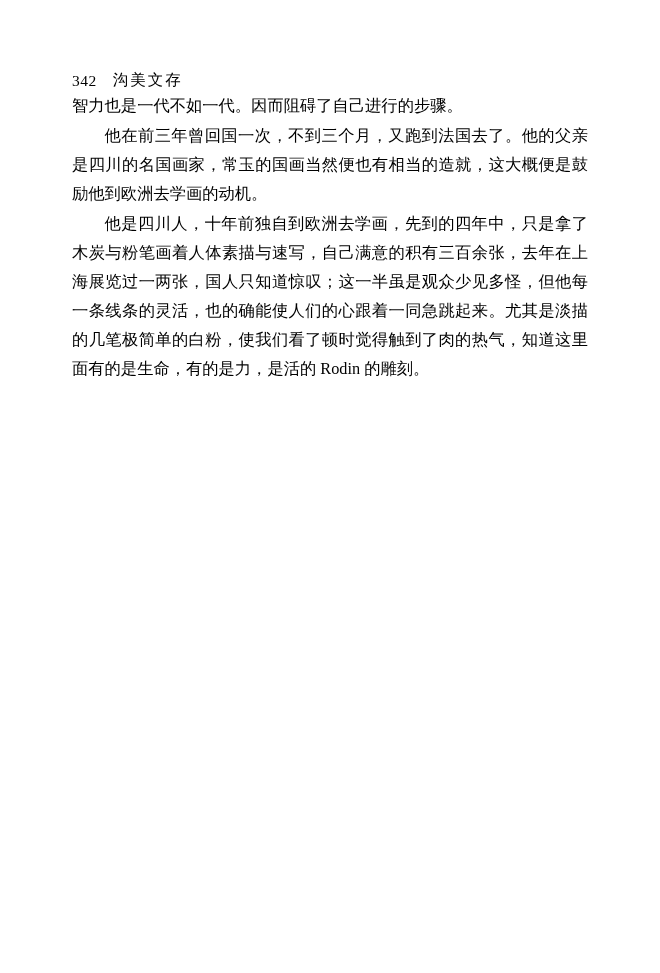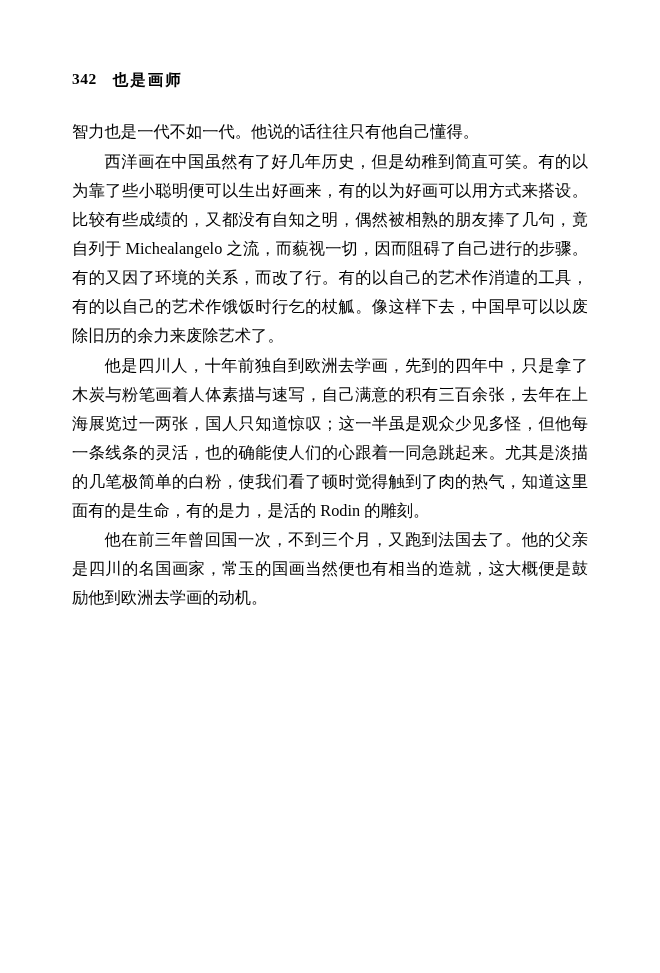--- a/index.html
+++ b/index.html
@@ -16,25 +16,23 @@
   }
   .page {
     position: relative;
     width: 660px;
     height: 973px;
     box-sizing: border-box;
     padding: 70px 72px 40px 72px;
   }
   .header {
     display: flex;
-    align-items: flex-start;
+    align-items: center;
     font-size: 15.5px;
-    margin-bottom: 26px;
     letter-spacing: 0.5px;
-    font-weight: bold;
   }
   .header .folio {
     font-family: "Liberation Serif", serif;
     margin-right: 16px;
   }
   .header .runhead {
     font-family: "DejaVu Serif", "Liberation Serif", serif;
     letter-spacing: 2px;
   }
   .body-text {
@@ -54,23 +52,22 @@
     text-indent: 2.4em;
   }
 </style>
 </head>
 <body>
 
 <div class="page">
 
   <div class="header">
     <span class="folio">342</span>
-    <span class="runhead">也是画师</span>
+    <span class="runhead">沟美文存</span>
   </div>
 
   <div class="body-text">
-    <p class="no-indent">智力也是一代不如一代。他说的话往往只有他自己懂得。</p>
-    <p>西洋画在中国虽然有了好几年历史，但是幼稚到简直可笑。有的以为靠了些小聪明便可以生出好画来，有的以为好画可以用方式来搭设。比较有些成绩的，又都没有自知之明，偶然被相熟的朋友捧了几句，竟自列于 Michealangelo 之流，而藐视一切，因而阻碍了自己进行的步骤。有的又因了环境的关系，而改了行。有的以自己的艺术作消遣的工具，有的以自己的艺术作饿饭时行乞的杖觚。像这样下去，中国早可以以废除旧历的余力来废除艺术了。</p>
+    <p class="no-indent">智力也是一代不如一代。因而阻碍了自己进行的步骤。</p>
+    <p>他在前三年曾回国一次，不到三个月，又跑到法国去了。他的父亲是四川的名国画家，常玉的国画当然便也有相当的造就，这大概便是鼓励他到欧洲去学画的动机。</p>
     <p>他是四川人，十年前独自到欧洲去学画，先到的四年中，只是拿了木炭与粉笔画着人体素描与速写，自己满意的积有三百余张，去年在上海展览过一两张，国人只知道惊叹；这一半虽是观众少见多怪，但他每一条线条的灵活，也的确能使人们的心跟着一同急跳起来。尤其是淡描的几笔极简单的白粉，使我们看了顿时觉得触到了肉的热气，知道这里面有的是生命，有的是力，是活的 Rodin 的雕刻。</p>
-    <p>他在前三年曾回国一次，不到三个月，又跑到法国去了。他的父亲是四川的名国画家，常玉的国画当然便也有相当的造就，这大概便是鼓励他到欧洲去学画的动机。</p>
   </div>
 
 </div>
 
 </body></html>

